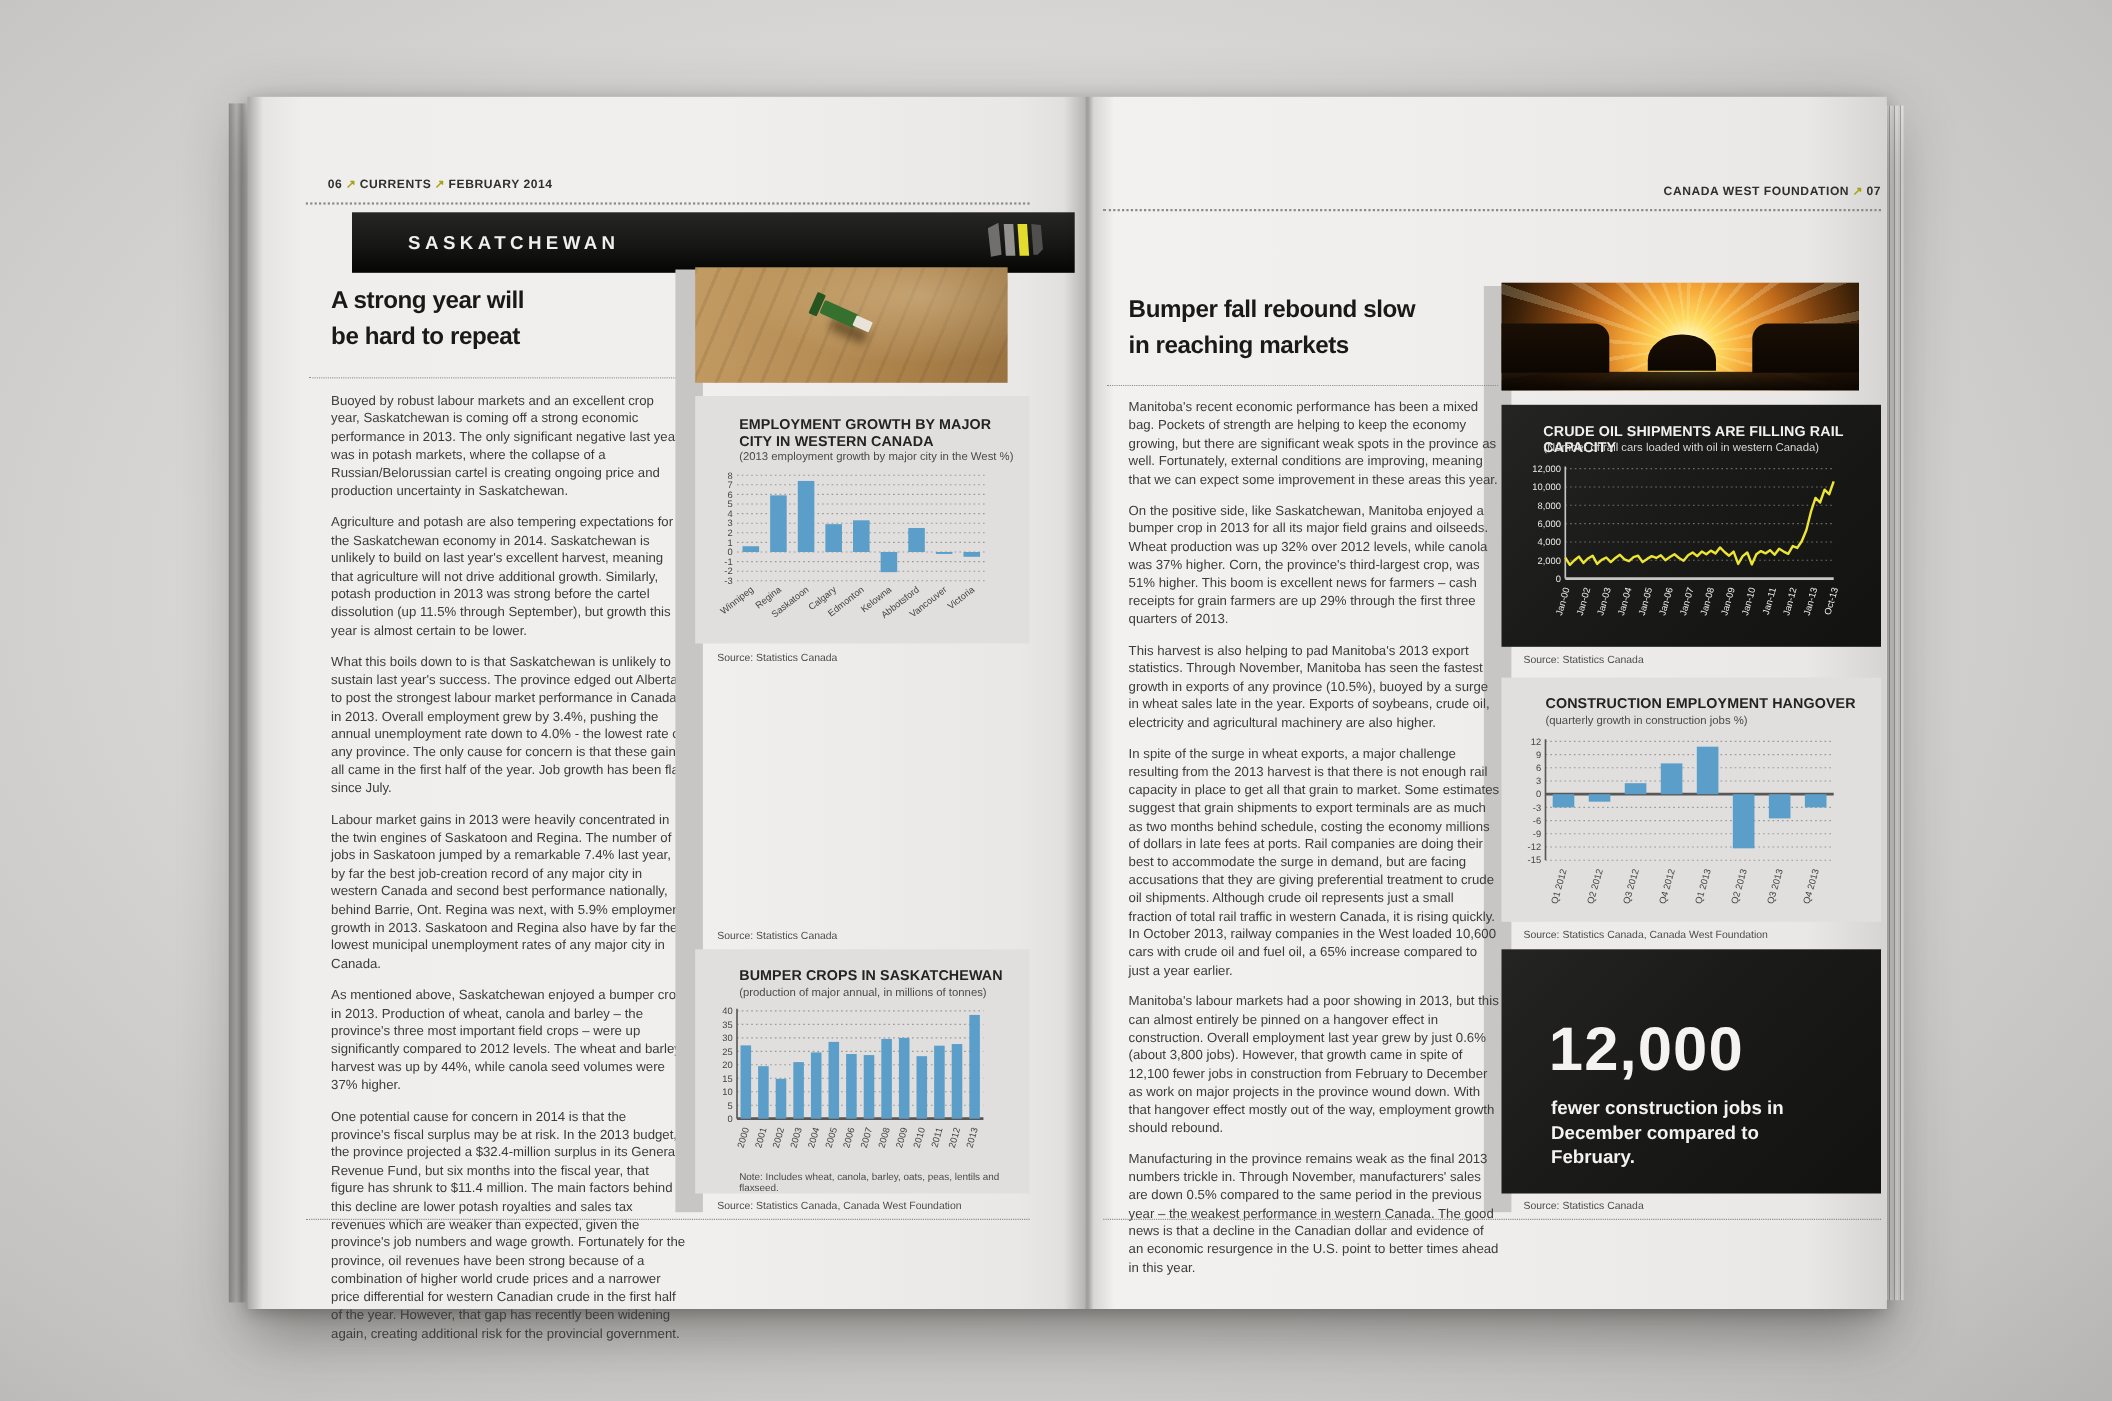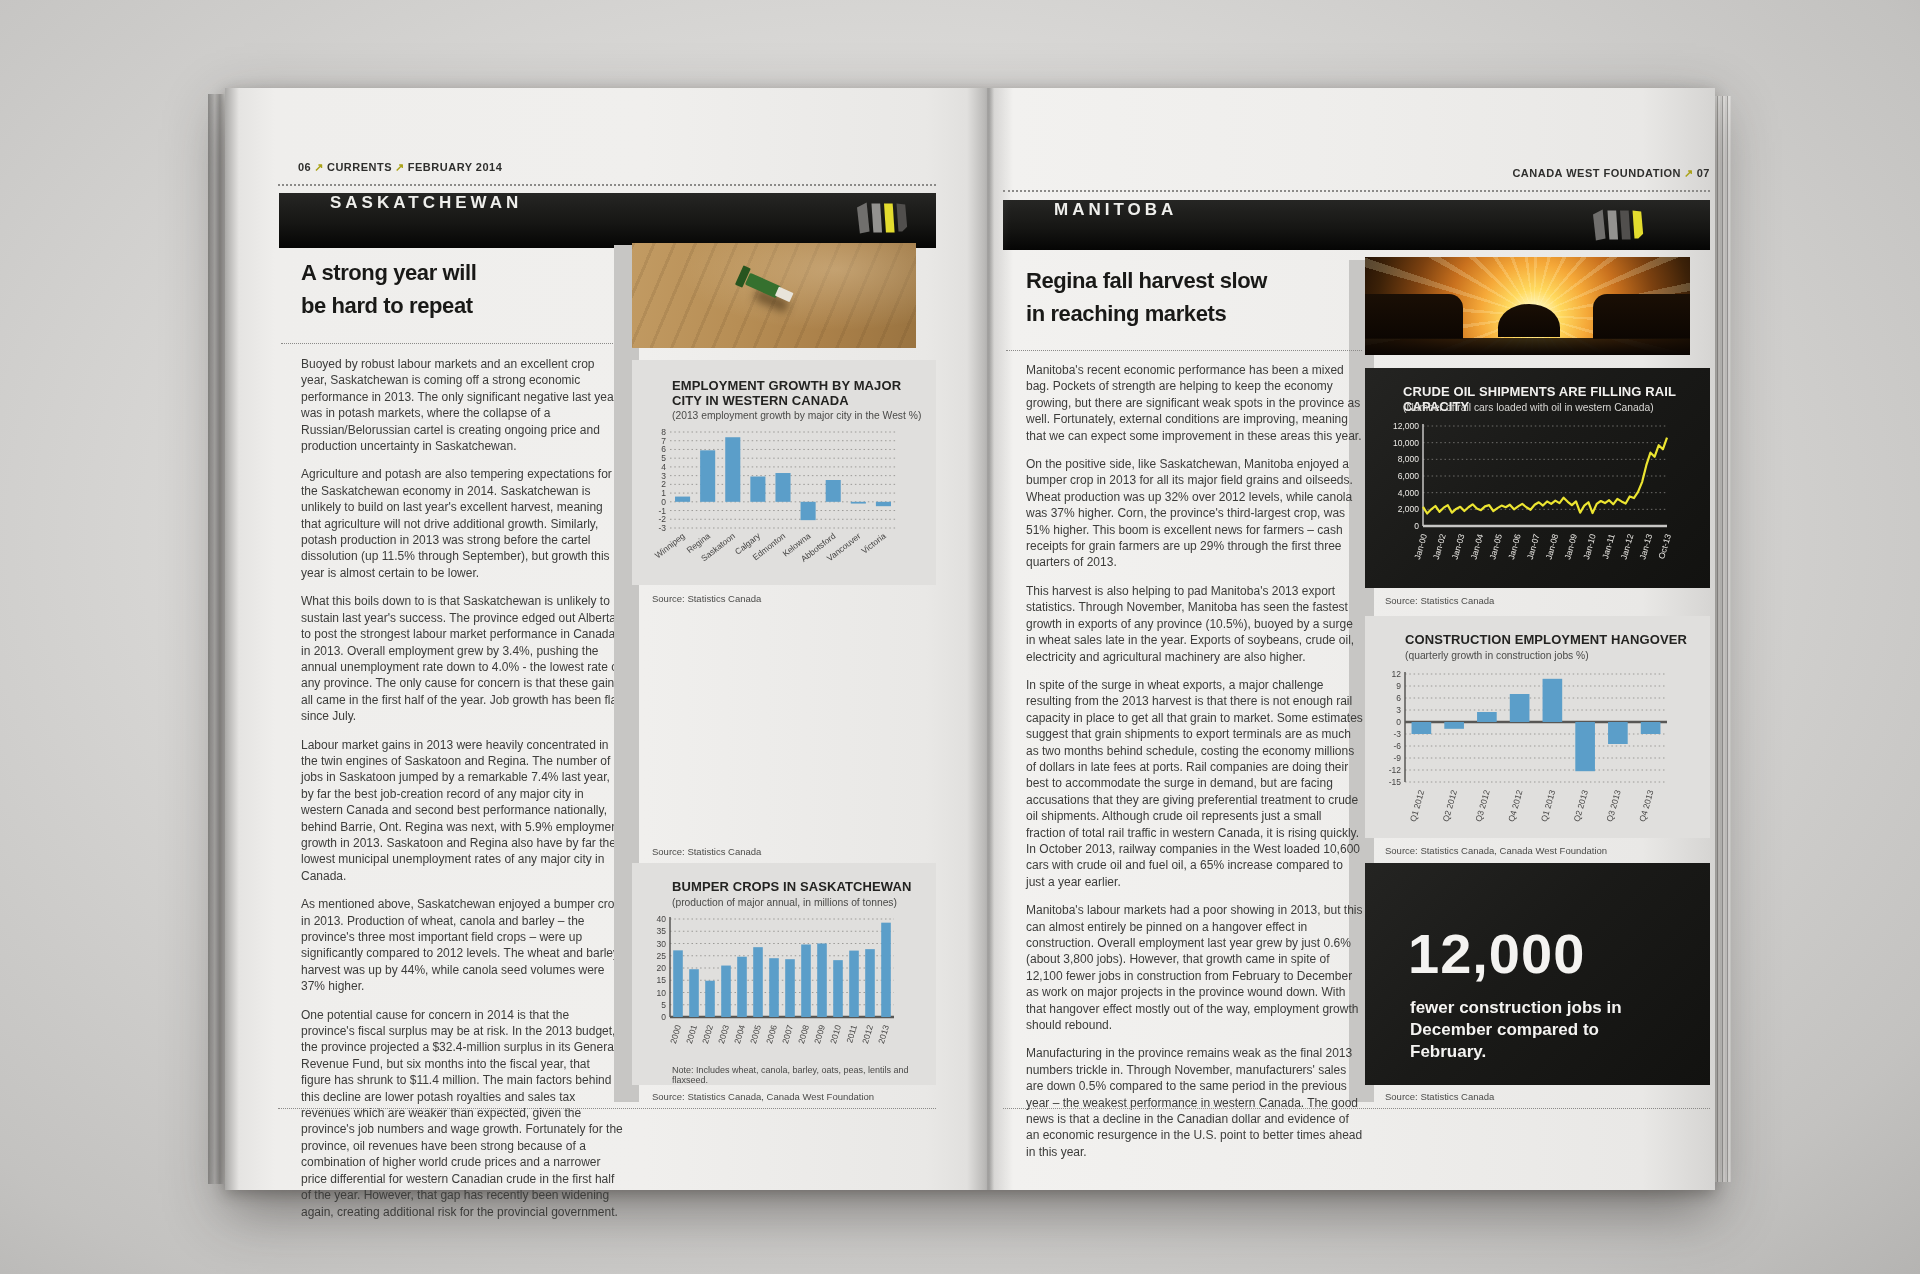--- a/index.html
+++ b/index.html
@@ -18,21 +18,21 @@
   .stack-right{position:absolute;left:1715px;top:96px;width:16px;height:1086px;
     background:repeating-linear-gradient(to right,#dcdbd9 0 2px,#a8a7a5 2px 3px,#e9e8e6 3px 5px);}
   .stack-left{position:absolute;left:208px;top:94px;width:17px;height:1090px;
     background:linear-gradient(to right,#8e8d8b 0,#bcbbb9 40%,#9d9c9a 70%,#d2d1cf 100%);}
 
   .abs{position:absolute;padding-left:20px;}
   .hdr{font-size:11px;font-weight:bold;letter-spacing:.5px;color:#2f2f2d;}
   .hdr .arrow{color:var(--accent-dark);font-weight:bold;padding:0 3px;}
   .dotted{height:0;border-top:2px dotted var(--dotted);}
   .banner{background:linear-gradient(to bottom,#262624 0,#161614 55%,#050504 100%);
-    display:flex;align-items:flex-start;}
+    display:flex;align-items:center;margin-left:41px;}
   .banner-label{color:#efefec;font-size:17px;font-weight:bold;letter-spacing:4px;padding-left:31px;}
   .banner-icon{position:absolute;top:6px;height:38px;}
   .headline{font-weight:bold;color:#191917;font-size:22px;line-height:33px;letter-spacing:-.4px;}
   .bodycol p{margin:0 0 12px 0;font-size:12px;line-height:16.4px;color:#3c3c3a;text-align:left;}
   .vdiv{width:5px;background:#c7c6c4;}
   .card{background:var(--card);}
   .card-title{font-size:13px;font-weight:bold;color:#232321;line-height:15px;letter-spacing:.1px;}
   .card-sub{font-size:10.3px;color:#4a4a48;margin-top:2px;line-height:12px;}
   .source{font-size:9.5px;color:#4c4c4a;}
   .note{font-size:9px;color:#4a4a48;}
@@ -220,32 +220,23 @@
     </div>
     <div class="abs source" style="left:407px;top:1003px;">Source: Statistics Canada, Canada West Foundation</div>
 
     <div class="abs dotted" style="left:53px;top:1020px;width:638px;border-top-width:1.5px;"></div>
 
     <div class="abs hdr" style="left:778px;top:79px;width:687px;text-align:right;">
       <span>CANADA WEST FOUNDATION</span><span class="arrow">↗</span><span>07</span>
     </div>
     <div class="abs dotted" style="left:778px;top:102px;width:687px;"></div>
 
-    <div class="abs banner" style="left:778px;top:112px;width:687px;height:50px;">
-      <span class="banner-label">MANITOBA</span>
-      <svg class="banner-icon" style="left:590px;" width="54" height="38" viewBox="0 0 56 34">
-        <polygon class="ic-a" points="0,6 10,1 13,31 3,33"></polygon>
-        <polygon class="ic-b" points="15,2 24,2 26,32 17,32"></polygon>
-        <polygon class="ic-c" points="28,2 37,2 39,32 30,32"></polygon>
-        <polygon class="ic-y" points="41,2 50,3 52,26 47,31 43,31"></polygon>
-      </svg>
-    </div>
 
     <div class="abs headline" style="left:781px;top:176px;">
-      <div>Regina fall harvest slow</div>
+      <div>Bumper fall rebound slow</div>
       <div>in reaching markets</div>
     </div>
 
     <div class="abs vdiv" style="left:1124px;top:172px;height:842px;"></div>
 
     <div class="abs dotted" style="left:781px;top:262px;width:336px;border-top-width:1.5px;"></div>
 
     <div class="abs bodycol" style="left:781px;top:274px;width:338px;">
       <p>Manitoba's recent economic performance has been a mixed bag. Pockets of strength are helping to keep the economy growing, but there are significant weak spots in the province as well. Fortunately, external conditions are improving, meaning that we can expect some improvement in these areas this year.</p>
       <p>On the positive side, like Saskatchewan, Manitoba enjoyed a bumper crop in 2013 for all its major field grains and oilseeds. Wheat production was up 32% over 2012 levels, while canola was 37% higher. Corn, the province's third-largest crop, was 51% higher. This boom is excellent news for farmers – cash receipts for grain farmers are up 29% through the first three quarters of 2013.</p>

